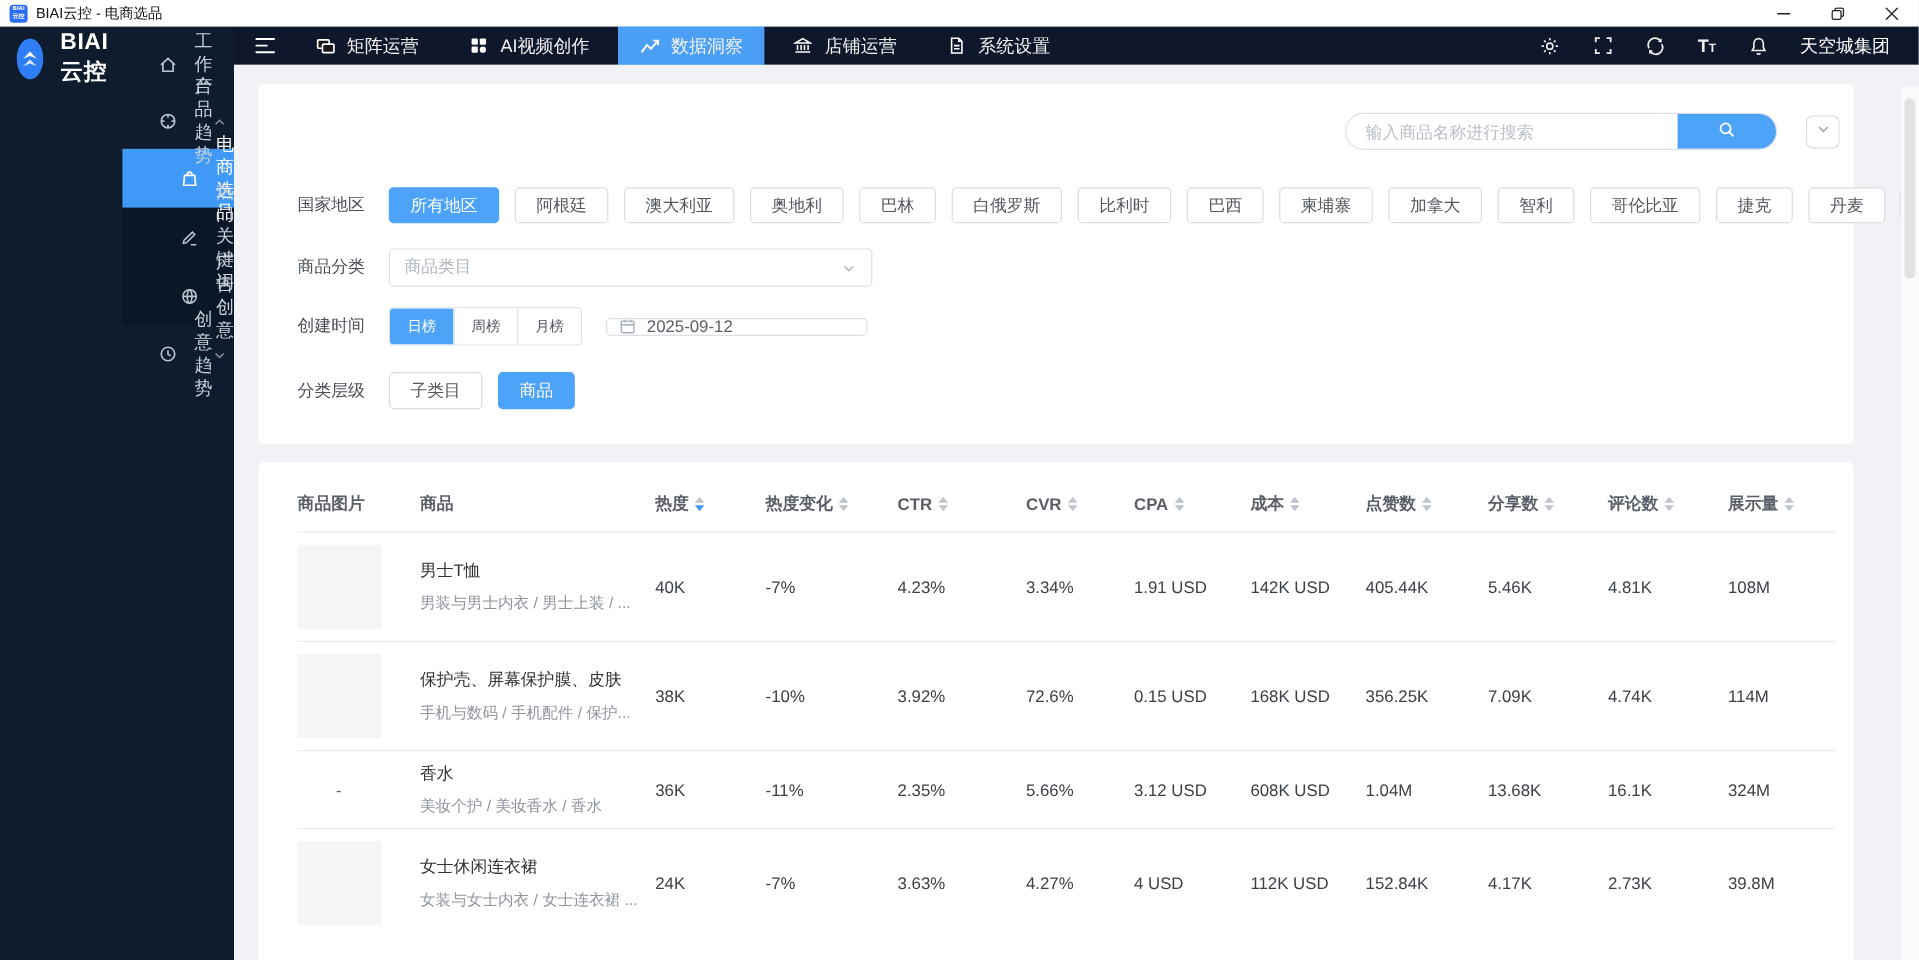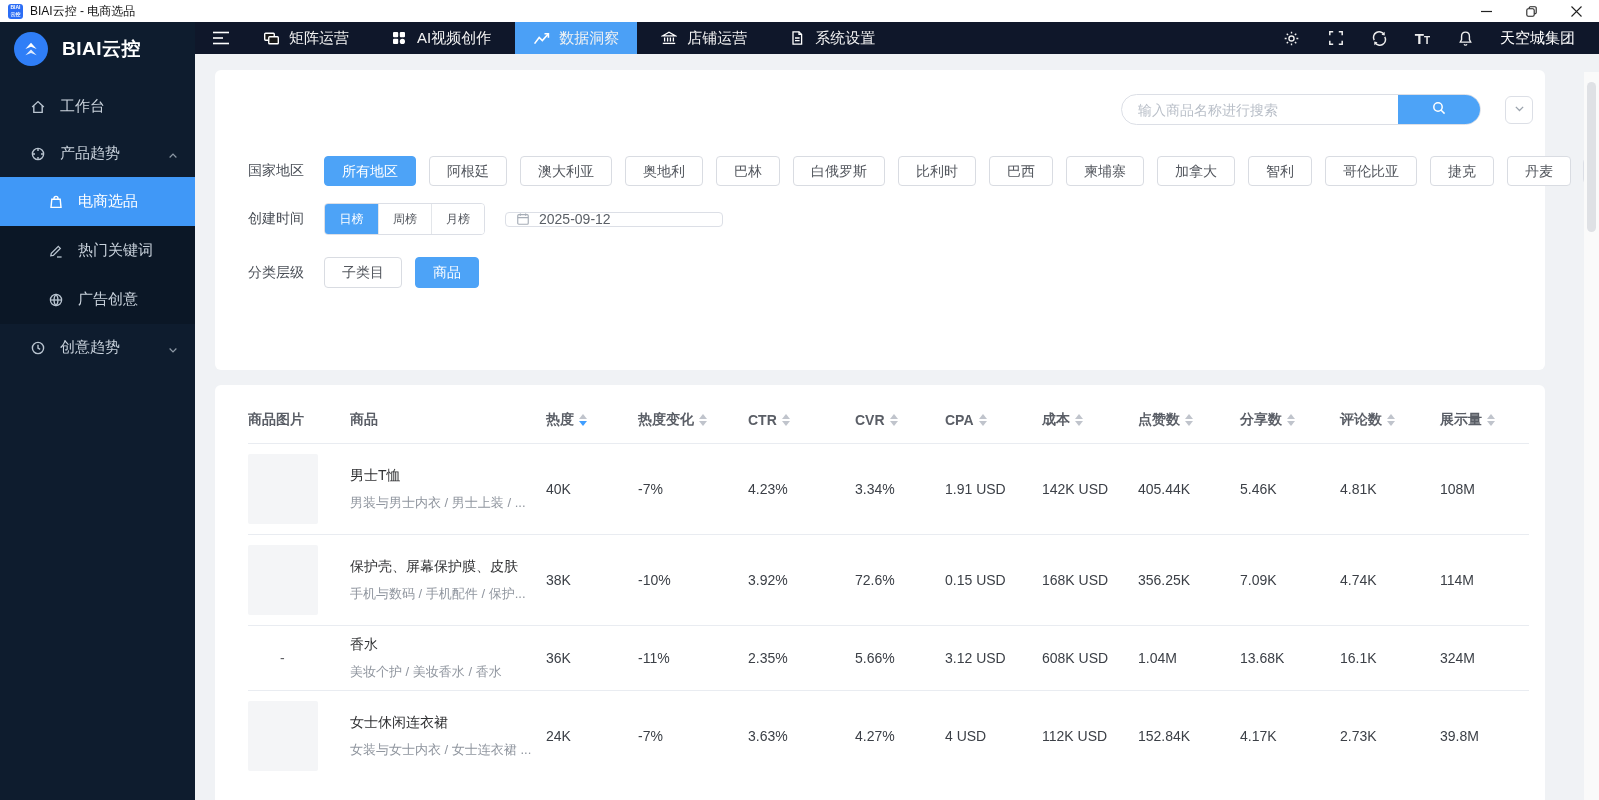--- a/index.html
+++ b/index.html
@@ -8,21 +8,21 @@
   
   .titlebar { height:22px; background:#ffffff; display:flex; align-items:center; padding-left:8px; position:relative; }
   .app-ico { width:15px; height:15px; border-radius:3px; background:#2b6df5; color:#fff; font-size:5px; line-height:7px; text-align:center; font-weight:bold; overflow:hidden; }
   .titlebar .t-title { font-size:12px; color:#111; margin-left:7px; }
   .win-controls { position:absolute; right:0; top:0; height:22px; display:flex; }
   .win-btn { width:45px; height:22px; display:flex; align-items:center; justify-content:center; font-size:12px; color:#222; }
   .win-btn svg { display:block; }
 
   
   .app { display:flex; height:778px; }
-  .sidebar { width:195px; background:#0e1c2e; flex-shrink:0; display:flex; flex-direction:column; }
+  .sidebar { width:195px; background:#0e1c2e; flex-shrink:0; display:flex; flex-direction:row; }
   .main { flex:1; display:flex; flex-direction:column; min-width:0; }
 
   
   .logo-row { height:53px; display:flex; align-items:center; padding-left:14px; }
   .logo-circle { width:34px; height:34px; border-radius:50%; background:#2f7ef7; display:flex; align-items:center; justify-content:center; }
   .logo-text { color:#fff; font-size:19px; font-weight:bold; margin-left:14px; letter-spacing:.5px; }
   .menu { flex:1; padding-top:8px; }
   .m-item { height:47px; display:flex; align-items:center; padding:0 16px 0 30px; color:#c9d2dc; font-size:15px; cursor:pointer; }
   .m-item .mi-ico { width:16px; height:16px; margin-right:14px; flex-shrink:0; color:#b9c4d0; }
   .m-item .m-label { flex:1; }
@@ -311,20 +311,29 @@
             <span class="opt-btn">捷克</span>
             <span class="opt-btn">丹麦</span>
           </div>
           <div class="chev-btn">
             <span><svg viewBox="0 0 16 16" width="13" height="13" fill="none" stroke="currentColor" stroke-width="1.6">
                   <polyline points="3.5,6 8,10.5 12.5,6"></polyline>
                 </svg></span>
           </div>
         </div>
 
+        <div class="f-row row-category">
+          <span class="f-label">商品分类</span>
+          <div class="select-box">
+            <span class="ph">商品类目</span>
+            <span class="sel-arrow"><svg viewBox="0 0 16 16" width="13" height="13" fill="none" stroke="currentColor" stroke-width="1.5">
+                  <polyline points="3.5,6 8,10.5 12.5,6"></polyline>
+                </svg></span>
+          </div>
+        </div>
 
         <div class="f-row row-time">
           <span class="f-label">创建时间</span>
           <div class="seg-group">
             <span class="seg active">日榜</span>
             <span class="seg">周榜</span>
             <span class="seg">月榜</span>
           </div>
           <div class="date-box">
             <span class="cal-ico"><svg viewBox="0 0 16 16" width="14" height="14" fill="none" stroke="currentColor" stroke-width="1.3">

